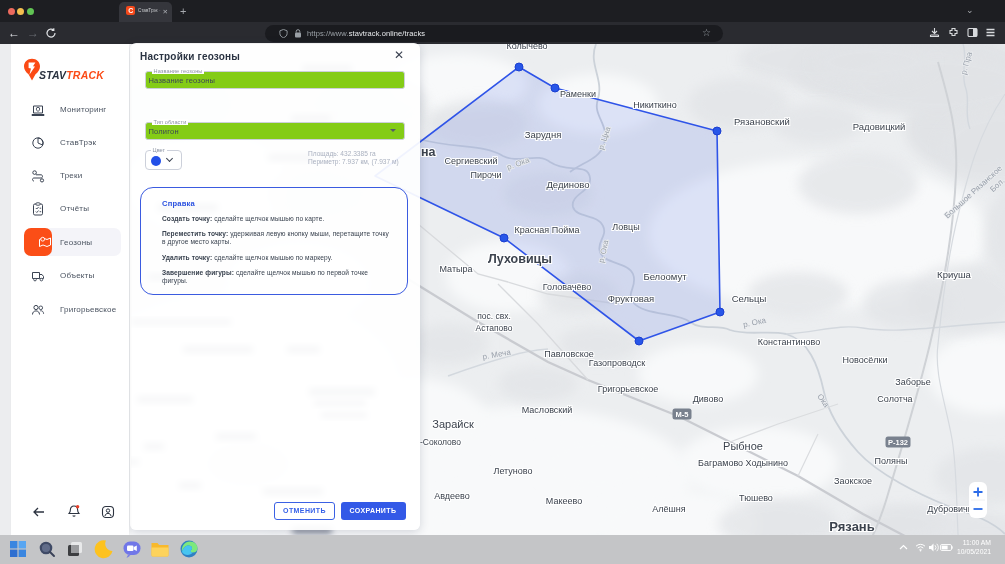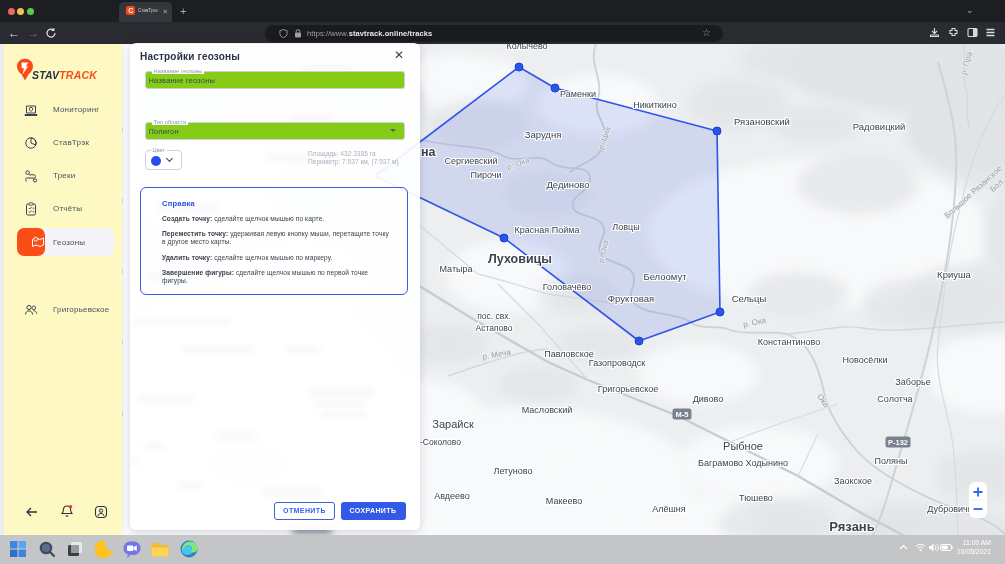--- a/index.html
+++ b/index.html
@@ -12,24 +12,24 @@
 #tab .ttl{font-size:4.6px;-webkit-mask-image:linear-gradient(90deg,#000 70%,transparent);mask-image:linear-gradient(90deg,#000 70%,transparent);position:absolute;left:19px;top:6px;width:24px;overflow:hidden;color:#c8cacd;white-space:nowrap}
 #tab .x{position:absolute;right:4px;top:5.5px;color:#aeb1b6;font-size:6.5px;line-height:8px}
 #newtab{position:absolute;left:183px;top:6px;color:#a7aaaf;font-size:11px;line-height:10px}
 #tsChev{position:absolute;left:966px;top:5px;color:#a7aaaf;font-size:9px}
 #toolbar{position:absolute;left:0;top:22px;width:1005px;height:22px;background:#2a2b30}
 .tbi{position:absolute;top:3px;color:#dfe1e4;font-size:12px;line-height:16px}
 #urlbar{position:absolute;left:265px;top:2.5px;width:458px;height:17px;background:#1a1b1f;border-radius:9px}
 #urlbar .shield{position:absolute;left:14px;top:4px;width:9px;height:9px}
 #urlbar .lock{position:absolute;left:29px;top:4px;width:8px;height:9px}
 #urlbar .u{position:absolute;left:42px;top:4.5px;font-size:7.5px;color:#9aa0a6;letter-spacing:.1px}
-#urlbar .u b{color:#e8eaed;font-weight:700}
+#urlbar .u b{color:#e8eaed;font-weight:400}
 #urlbar .star{position:absolute;right:12px;top:2px;color:#9aa0a6;font-size:10px}
 
-#sidebar{position:absolute;left:4px;top:44px;width:118px;height:491px;background:#fef9c3;z-index:30;box-shadow:1px 0 3px rgba(0,0,0,.06)}
+#sidebar{position:absolute;left:11px;top:44px;width:118px;height:491px;background:#ffffff;z-index:30;box-shadow:1px 0 3px rgba(0,0,0,.06)}
 #logo{position:absolute;left:13px;top:14px;width:100px;height:26px}
 #logo .txt{position:absolute;left:15px;top:11px;font-size:10.5px;font-weight:800;letter-spacing:.2px;color:#2a3240;font-style:italic}
 #logo .txt i{color:#fb4a15;font-style:italic}
 .nav{position:absolute;left:0;width:118px;height:30px}
 .nav .ic{position:absolute;left:20px;top:8px;width:14px;height:14px}
 .nav .lb{position:absolute;left:49px;top:10px;font-size:8px;color:#4a5360;letter-spacing:.2px}
 .nav.act .row{position:absolute;left:13px;top:0;width:97px;height:28px;background:#f4f4f9;border-radius:7px}
 .nav.act .tile{position:absolute;left:13px;top:0;width:28px;height:28px;background:#fb4e17;border-radius:7px}
 .nav.act .ic{left:27px;top:7px}
 
@@ -40,21 +40,21 @@
 #panel .close{position:absolute;left:264px;top:5px;font-size:12px;color:#3a4150;font-weight:400}
 .fld{position:absolute;left:14.5px;width:260px;height:18px;border:1px solid #ccd0da;border-radius:3px;background:#84cc16}
 .fld .flab{position:absolute;left:6px;top:-4px;font-size:5.6px;color:#8b93a3;background:#fff;padding:0 2px;letter-spacing:.1px}
 .fld .fval{position:absolute;left:3px;top:4.5px;font-size:7.5px;color:#3c4656;letter-spacing:.2px}
 .fld .dd{position:absolute;right:8px;top:6px;width:0;height:0;border-left:3px solid transparent;border-right:3px solid transparent;border-top:3.6px solid #555c68}
 #colorbox{position:absolute;left:14.5px;top:107px;width:37px;height:20px;border:1px solid #ccd0da;border-radius:4px;background:#fff}
 #colorbox .flab{position:absolute;left:5px;top:-4px;font-size:5.6px;color:#8b93a3;background:#fff;padding:0 2px}
 #colorbox .cc{position:absolute;left:5px;top:4.5px;width:10px;height:10px;border-radius:50%;background:#2350e8}
 #colorbox .ch{position:absolute;left:21.5px;top:4.5px;width:5px;height:5px;border-right:1.2px solid #3a4150;border-bottom:1.2px solid #3a4150;transform:rotate(45deg)}
 #stats{position:absolute;left:178px;top:107px;font-size:6.6px;color:#a9b0bf;line-height:8px}
-#help{position:absolute;left:10px;top:144px;width:268px;height:108px;border:1.4px solid #3b5be0;border-radius:6px}
+#help{position:absolute;left:10px;top:144px;width:268px;height:108px;border:1.4px solid #3b5be0;border-radius:13px}
 #help h2{position:absolute;left:21px;top:11px;font-size:7.6px;font-weight:700;color:#2b51e0;letter-spacing:.2px}
 #help p{position:absolute;left:21px;width:258px;font-size:6.6px;color:#39424f;line-height:8px;letter-spacing:.1px}
 #help b{font-weight:700}
 .btn{position:absolute;top:458.5px;height:18px;border-radius:4px;font-size:7px;font-weight:700;letter-spacing:.4px;text-align:center}
 #btnC{left:144px;width:61px;line-height:16px;border:1px solid #3b61e4;color:#3560e8;background:#fff;border-radius:3px}
 #btnS{left:210.5px;width:65px;line-height:18px;background:#3359e7;color:#fff;border-radius:3px}
 
 #taskbar{position:absolute;left:0;top:535px;width:1005px;height:29px;background:#c4c5c7;z-index:40}
 .tk{position:absolute;top:4px;width:20px;height:20px}
 #tray{position:absolute;right:4px;top:1px;width:160px;height:26px;color:#fff}
@@ -314,20 +314,28 @@
       </div>
  <div class="nav act" style="top:184px">
         <div class="row"></div>
         <div class="tile"></div>
         <svg class="ic" viewBox="0 0 14 14">
           <path d="M1.5 4.5 L5 3 L9 4.5 L12.5 3 V10 L9 11.5 L5 10 L1.5 11.5 Z" fill="none" stroke="#fff" stroke-width="1" stroke-linejoin="round"></path>
           <circle cx="4.7" cy="4.2" r="1.9" fill="#fb4e17" stroke="#fff" stroke-width="0.9"></circle>
         </svg>
         <div class="lb">Геозоны</div>
       </div>
+ <div class="nav" style="top:217px">
+        <svg class="ic" viewBox="0 0 14 14">
+          <path d="M1.5 3.5 h7 v6 h-7 z M8.5 5.5 h2.5 l1.5 2 v2 h-4" fill="none" stroke="#3a4352" stroke-width="1" stroke-linejoin="round"></path>
+          <circle cx="4" cy="10.6" r="1.3" fill="#fff" stroke="#3a4352" stroke-width="0.9"></circle>
+          <circle cx="10.4" cy="10.6" r="1.3" fill="#fff" stroke="#3a4352" stroke-width="0.9"></circle>
+        </svg>
+        <div class="lb">Объекты</div>
+      </div>
  <div class="nav" style="top:251px">
         <svg class="ic" viewBox="0 0 14 14">
           <circle cx="5" cy="4.5" r="2.1" fill="none" stroke="#3a4352" stroke-width="1"></circle>
           <path d="M1.5 11.5 c0-2.3 1.6-3.6 3.5-3.6 s3.5 1.3 3.5 3.6" fill="none" stroke="#3a4352" stroke-width="1"></path>
           <circle cx="9.8" cy="4.8" r="1.8" fill="none" stroke="#3a4352" stroke-width="0.9"></circle>
           <path d="M9.2 7.8 c2 -0.4 3.4 1 3.4 3" fill="none" stroke="#3a4352" stroke-width="0.9"></path>
         </svg>
         <div class="lb">Григорьевское</div>
       </div>
  <svg class="sbi" style="left:21px;top:461px" viewBox="0 0 14 14">

